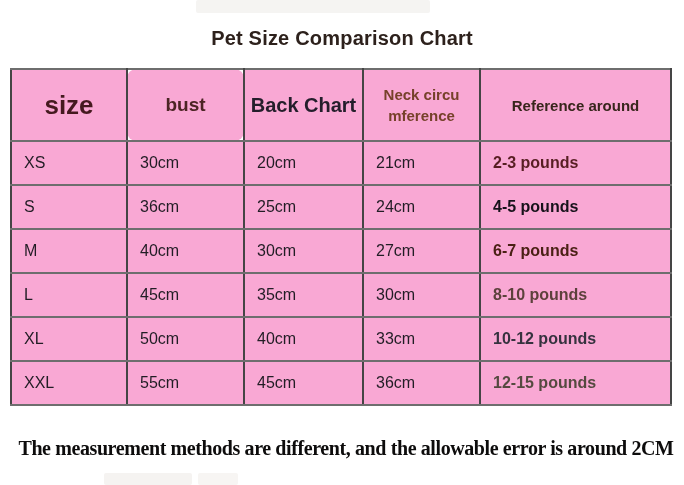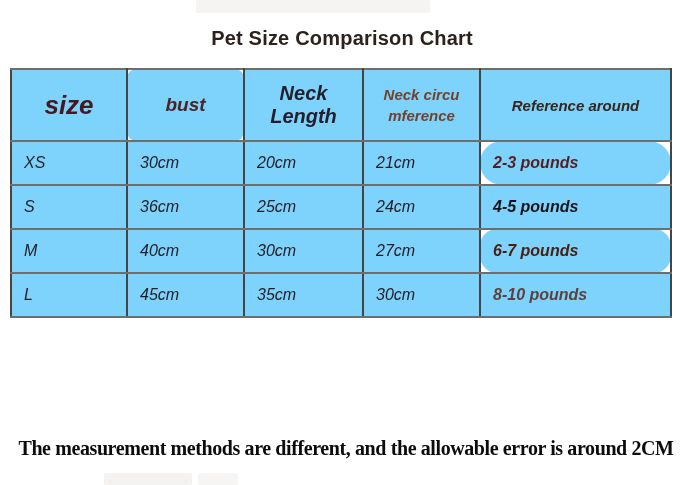--- a/index.html
+++ b/index.html
@@ -32,22 +32,21 @@
     border-collapse: collapse;
     table-layout: fixed;
     border: 2px solid #3e3e3e;
   }
   table.size-table th, table.size-table td {
     border-top: 2px solid #6e6e6e;
     border-bottom: 2px solid #6e6e6e;
     border-left: 2px solid #454545;
     border-right: 2px solid #454545;
     vertical-align: middle;
-    background: #7dd3fc;
-    font-style: italic;
+    background: #f9a8d4;
   }
   table.size-table th { height: 72px; text-align: center; font-weight: 700; }
   table.size-table td { height: 44px; text-align: left; padding-left: 12px;
     font-size: 16px; color: #221d25; }
 
   th.h-size { font-size: 26px; }
   th.h-bust { font-size: 19px; border-radius: 9px; }
   th.h-back { font-size: 20px; }
   th.h-neck { font-size: 15px; white-space: pre-line; line-height: 1.4; }
   th.h-ref  { font-size: 15px; }
@@ -83,54 +82,68 @@
       <col style="width:116px">
         <col style="width:117px">
         <col style="width:119px">
       <col style="width:117px">
         <col style="width:191px">
     </colgroup>
     <thead>
       <tr>
         <th class="h-size" style="color: rgb(69, 25, 31);">size</th>
         <th class="h-bust" style="color: rgb(76, 36, 36);">bust</th>
-        <th class="h-back" style="color: rgb(36, 30, 43);">Neck Length</th>
+        <th class="h-back" style="color: rgb(36, 30, 43);">Back Chart</th>
         <th class="h-neck" style="color: rgb(118, 65, 42); margin-top: 24px;">Neck circu
 mference</th>
         <th class="h-ref" style="color: rgb(56, 38, 28);">Reference around</th>
       </tr>
     </thead>
     <tbody>
       <tr>
         <td>XS</td>
         <td>30cm</td>
         <td>20cm</td>
         <td>21cm</td>
-        <td class="weight wt0" style="color: rgb(87, 30, 34); border-radius: 23px;">2-3 pounds</td>
+        <td class="weight wt0" style="color: rgb(87, 30, 34);">2-3 pounds</td>
       </tr>
       <tr>
         <td>S</td>
         <td>36cm</td>
         <td>25cm</td>
         <td>24cm</td>
         <td class="weight wt1" style="color: rgb(23, 18, 26); margin-top: 32px;">4-5 pounds</td>
       </tr>
       <tr>
         <td>M</td>
         <td>40cm</td>
         <td>30cm</td>
         <td>27cm</td>
-        <td class="weight wt2" style="color: rgb(74, 32, 20); border-radius: 17px;">6-7 pounds</td>
+        <td class="weight wt2" style="color: rgb(74, 32, 20);">6-7 pounds</td>
       </tr>
       <tr>
         <td>L</td>
         <td>45cm</td>
         <td>35cm</td>
         <td>30cm</td>
         <td class="weight wt3" style="color: rgb(93, 65, 60);">8-10 pounds</td>
+      </tr>
+      <tr>
+        <td>XL</td>
+        <td>50cm</td>
+        <td>40cm</td>
+        <td>33cm</td>
+        <td class="weight wt4" style="color: rgb(54, 50, 63);">10-12 pounds</td>
+      </tr>
+      <tr>
+        <td>XXL</td>
+        <td>55cm</td>
+        <td>45cm</td>
+        <td>36cm</td>
+        <td class="weight wt5" style="color: rgb(85, 74, 64);">12-15 pounds</td>
       </tr>
     </tbody>
   </table>
 
   <div class="footnote" style="color: rgb(13, 12, 12);">The measurement methods are different, and the allowable error is around 2CM</div>
 
   <div class="wm wm-b1"></div>
   <div class="wm wm-b2"></div>
 
 </div>

